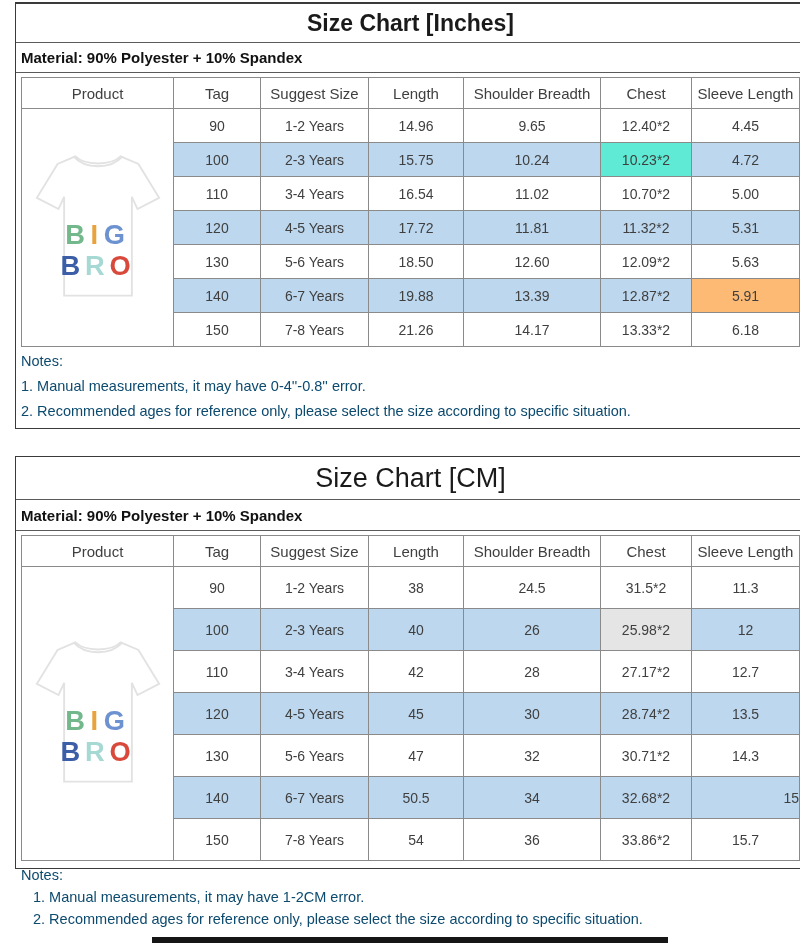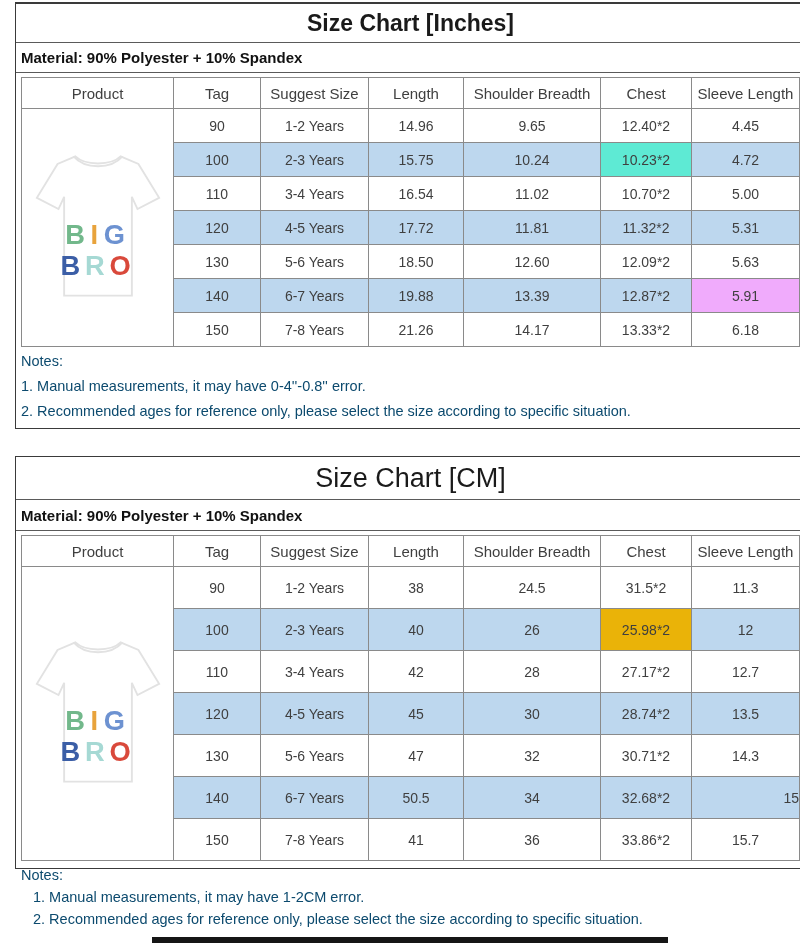--- a/index.html
+++ b/index.html
@@ -131,21 +131,21 @@
           <td>12.60</td>
           <td>12.09*2</td>
           <td>5.63</td>
         </tr>
         <tr>
           <td style="background: rgb(189, 215, 238);">140</td>
           <td style="background: rgb(189, 215, 238);">6-7 Years</td>
           <td style="background: rgb(189, 215, 238);">19.88</td>
           <td style="background: rgb(189, 215, 238);">13.39</td>
           <td style="background: rgb(189, 215, 238);">12.87*2</td>
-          <td style="background: #f0abfc;">5.91</td>
+          <td style="background: #fdba74;">5.91</td>
         </tr>
         <tr>
           <td>150</td>
           <td>7-8 Years</td>
           <td>21.26</td>
           <td>14.17</td>
           <td>13.33*2</td>
           <td>6.18</td>
         </tr>
       </tbody>
@@ -194,21 +194,21 @@
           <td>38</td>
           <td>24.5</td>
           <td>31.5*2</td>
           <td>11.3</td>
         </tr>
         <tr>
           <td style="background: rgb(189, 215, 238);">100</td>
           <td style="background: rgb(189, 215, 238);">2-3 Years</td>
           <td style="background: rgb(189, 215, 238);">40</td>
           <td style="background: rgb(189, 215, 238);">26</td>
-          <td style="background: #eab308;">25.98*2</td>
+          <td style="background: #e5e5e5;">25.98*2</td>
           <td style="background: rgb(189, 215, 238);">12</td>
         </tr>
         <tr>
           <td>110</td>
           <td>3-4 Years</td>
           <td>42</td>
           <td>28</td>
           <td>27.17*2</td>
           <td>12.7</td>
         </tr>
@@ -232,21 +232,21 @@
           <td style="background: rgb(189, 215, 238);">140</td>
           <td style="background: rgb(189, 215, 238);">6-7 Years</td>
           <td style="background: rgb(189, 215, 238);">50.5</td>
           <td style="background: rgb(189, 215, 238);">34</td>
           <td style="background: rgb(189, 215, 238);">32.68*2</td>
           <td style="background: rgb(189, 215, 238); text-align: right;">15</td>
         </tr>
         <tr>
           <td>150</td>
           <td>7-8 Years</td>
-          <td>41</td>
+          <td>54</td>
           <td>36</td>
           <td>33.86*2</td>
           <td>15.7</td>
         </tr>
       </tbody>
   </table>
   <div class="notes">
     <div class="note-title">Notes:</div>
     <div class="note-line">1. Manual measurements, it may have 1-2CM error.</div>
     <div class="note-line">2. Recommended ages for reference only, please select the size according to specific situation.</div>

